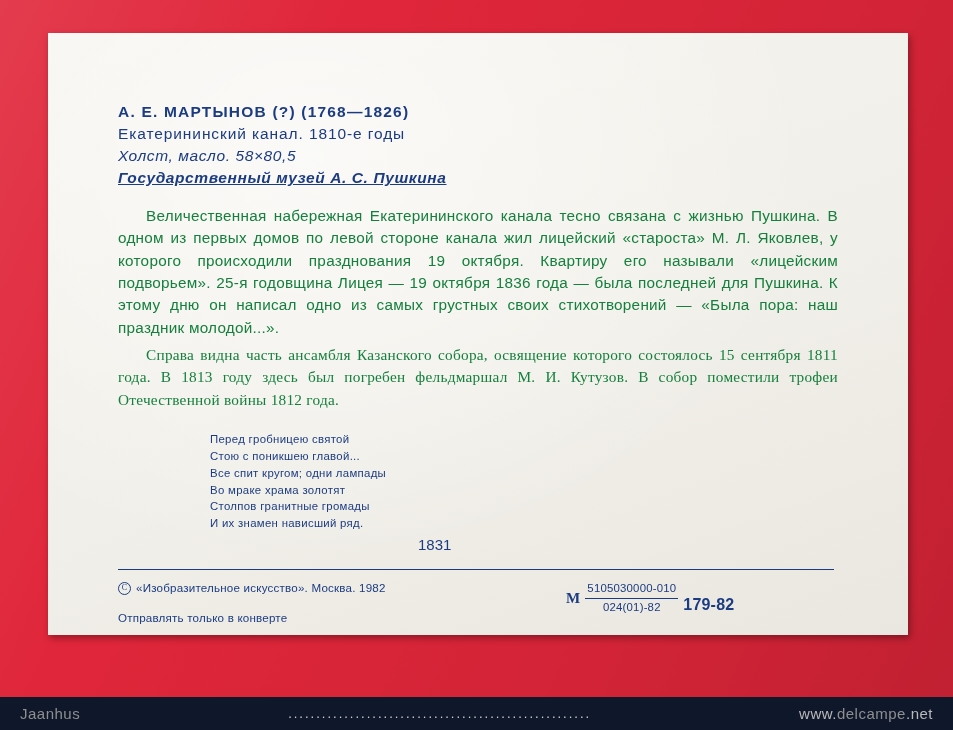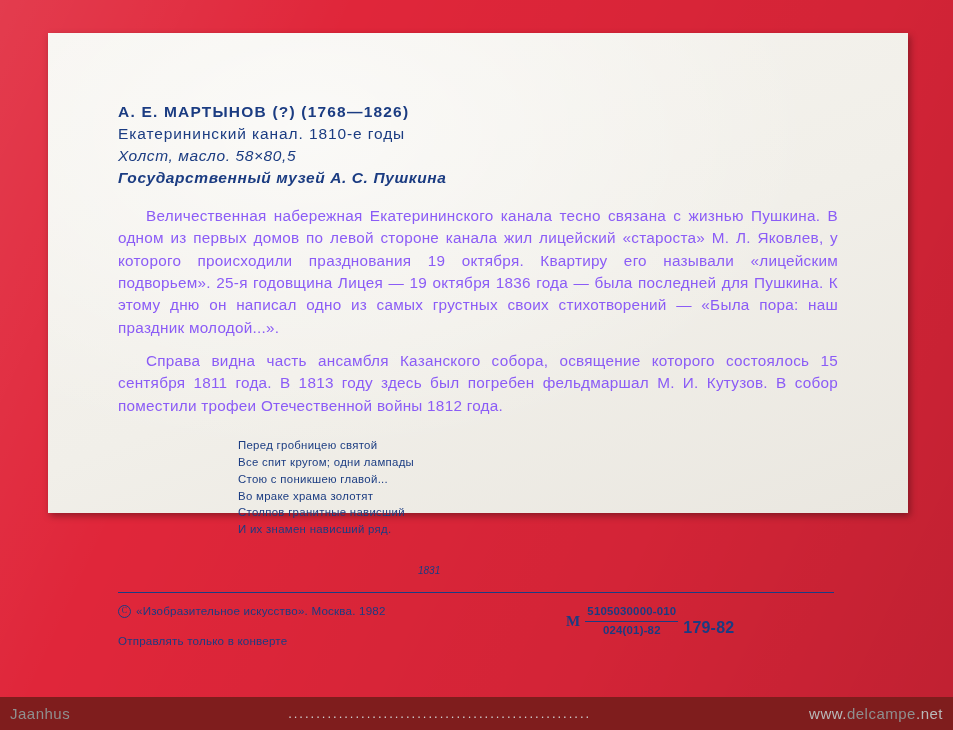--- a/index.html
+++ b/index.html
@@ -36,21 +36,21 @@
     height: 697px;
     background: linear-gradient(115deg, rgba(255,255,255,0.10) 0%, rgba(255,255,255,0.0) 28%, rgba(0,0,0,0.06) 70%, rgba(0,0,0,0.14) 100%);
     pointer-events: none;
   }
   
   .card {
     position: absolute;
     left: 48px;
     top: 33px;
     width: 860px;
-    height: 480px;
+    height: 602px;
     background: #f3f1ec;
     box-shadow: 2px 3px 7px rgba(0,0,0,0.35);
   }
   .card-inner {
     position: absolute;
     left: 0; top: 0; right: 0; bottom: 0;
     background:
       radial-gradient(ellipse at 30% 20%, rgba(255,255,255,0.6) 0%, rgba(255,255,255,0) 60%),
       linear-gradient(160deg, #f6f4ef 0%, #f1efe9 55%, #eae7e0 100%);
   }
@@ -72,51 +72,52 @@
   .hdr-title {
     font-weight: 700;
     letter-spacing: 1.2px;
   }
   .hdr-italic {
     font-style: italic;
     letter-spacing: 0.6px;
   }
   .hdr-italic.bold {
     font-weight: 700;
+    text-decoration: underline;
   }
   
   .body {
     margin-top: 16px;
     font-size: 15.3px;
     line-height: 1.46;
-    color: #8b5cf6;
+    color: #15803d;
     text-align: justify;
   }
   .body p {
     margin: 0 0 0 0;
     text-indent: 28px;
     letter-spacing: 0.25px;
   }
   .body p + p {
-    margin-top: 11px;
+    margin-top: 5px;
+    font-family: Liberation Serif, serif;
   }
   
   .poem {
     margin-top: 20px;
-    margin-left: 120px;
+    margin-left: 92px;
     font-size: 11.4px;
     line-height: 1.48;
     color: #1b3c82;
     letter-spacing: 0.3px;
   }
   .poem-date {
-    margin-top: 27px;
+    margin-top: 4px;
     margin-left: 300px;
-    font-size: 10px;
-    font-style: italic;
+    font-size: 15px;
     color: #1b3c82;
   }
   
   .rule {
     margin-top: 16px;
     width: 716px;
     height: 1px;
     background: #1b3c82;
   }
   .footer {
@@ -157,21 +158,21 @@
     margin-top: 2px;
   }
   .m-glyph {
     font-weight: 700;
     font-size: 15px;
     font-family: "Liberation Serif", serif;
   }
   .frac {
     display: inline-block;
     text-align: center;
-    font-weight: 700;
+    font-weight: 400;
     font-size: 11.4px;
     line-height: 1.35;
   }
   .frac .num {
     border-bottom: 1px solid #1b3c82;
     padding: 0 2px 1px 2px;
     display: block;
   }
   .frac .den {
     display: block;
@@ -183,25 +184,25 @@
     align-self: flex-end;
     padding-bottom: 1px;
   }
   
   .wm-bar {
     position: absolute;
     left: 0;
     top: 697px;
     width: 953px;
     height: 33px;
-    background: #7f1d1d;
+    background: #0f172a;
     display: flex;
     align-items: center;
     justify-content: space-between;
-    padding: 0 10px;
+    padding: 0 20px;
     box-sizing: border-box;
   }
   .wm-left {
     font-size: 15px;
     color: #8f8f8f;
     letter-spacing: 0.5px;
   }
   .wm-right {
     font-size: 15px;
     color: #b9b9b9;
@@ -236,24 +237,24 @@
         <div class="hdr-line hdr-italic bold">Государственный музей А. С. Пушкина</div>
       </div>
 
       <div class="body">
         <p>Величественная набережная Екатерининского канала тесно связана с жизнью Пушкина. В одном из первых домов по левой стороне канала жил лицейский «староста» М. Л. Яковлев, у которого происходили празднования 19 октября. Квартиру его называли «лицейским подворьем». 25-я годовщина Лицея — 19 октября 1836 года — была последней для Пушкина. К этому дню он написал одно из самых грустных своих стихотворений — «Была пора: наш праздник молодой...».</p>
         <p>Справа видна часть ансамбля Казанского собора, освящение которого состоялось 15 сентября 1811 года. В 1813 году здесь был погребен фельдмаршал М. И. Кутузов. В собор поместили трофеи Отечественной войны 1812 года.</p>
       </div>
 
       <div class="poem">
         <div>Перед гробницею святой</div>
+        <div>Стою с поникшею главой...</div>
         <div>Все спит кругом; одни лампады</div>
-        <div>Стою с поникшею главой...</div>
         <div>Во мраке храма золотят</div>
-        <div>Столпов гранитные нависший</div>
+        <div>Столпов гранитные громады</div>
         <div>И их знамен нависший ряд.</div>
       </div>
       <div class="poem-date">1831</div>
 
       <div class="rule"></div>
 
       <div class="footer">
         <div class="footer-left">
           <div class="copy-row">
             <span class="copy-mark">C</span>

